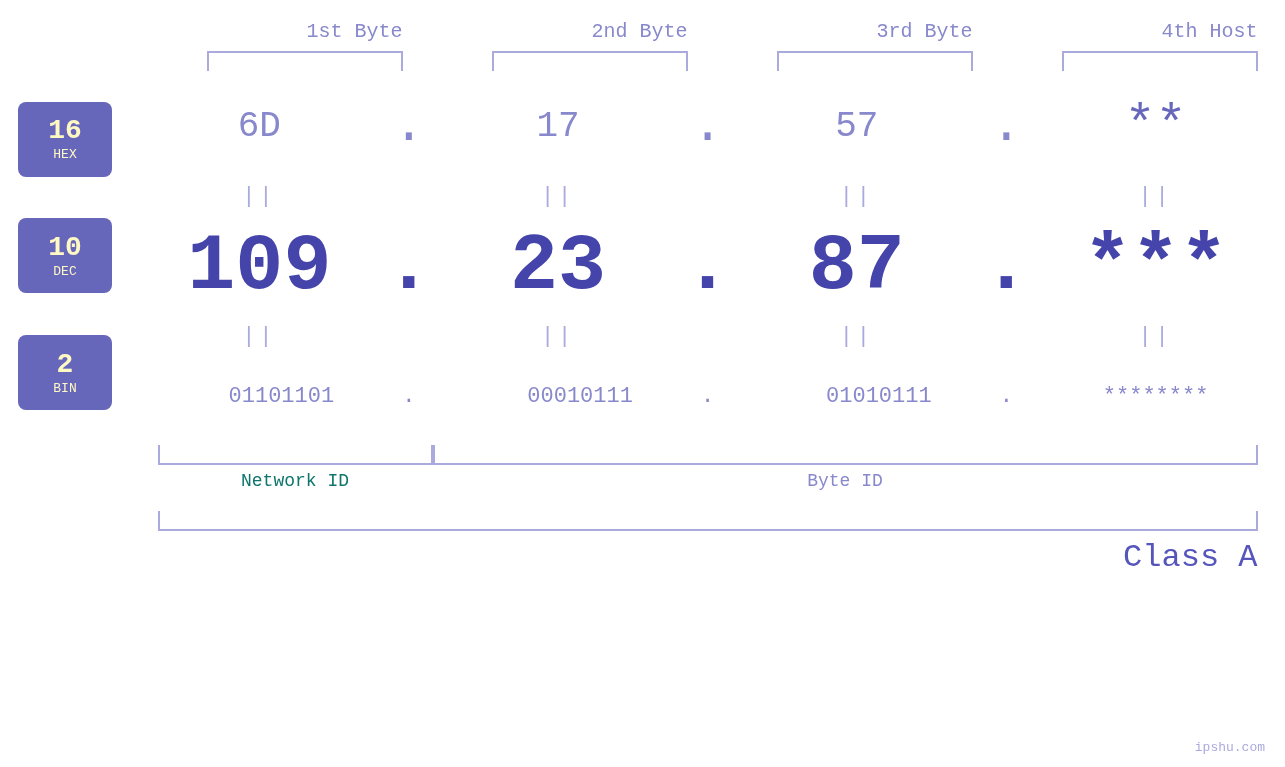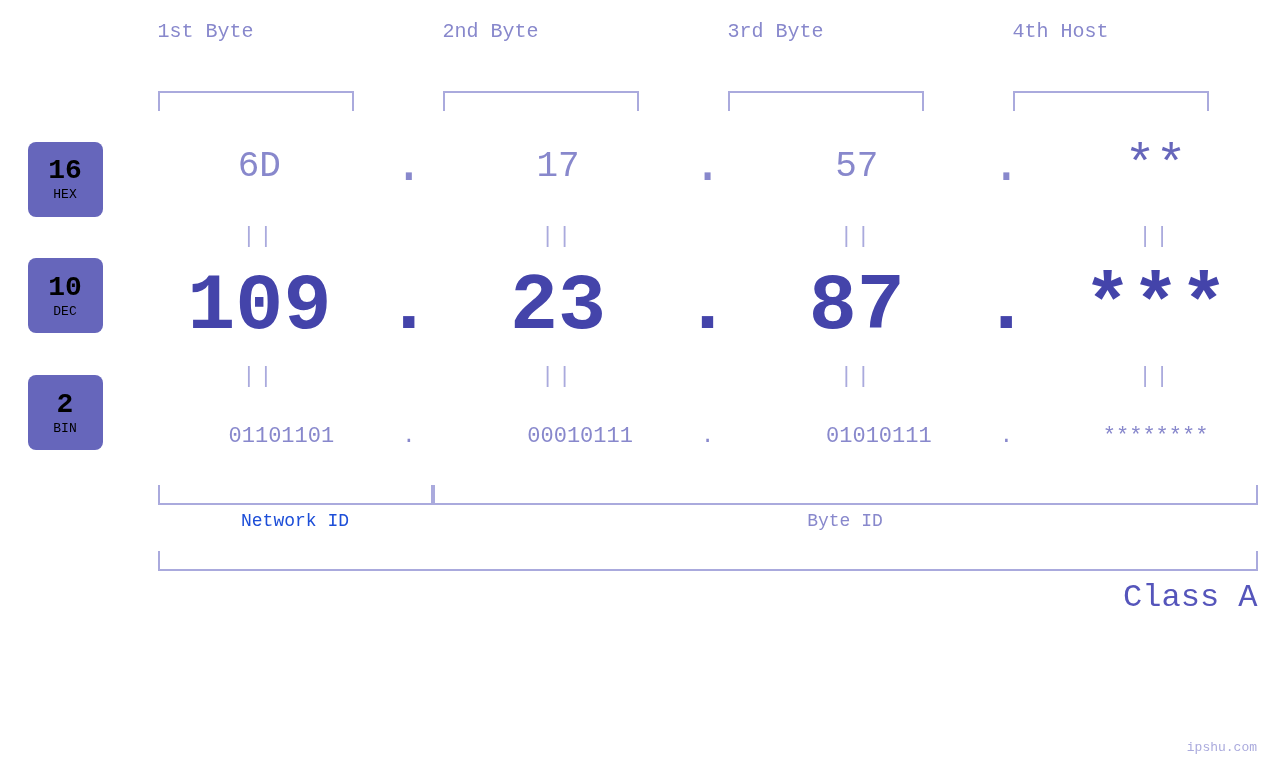--- a/index.html
+++ b/index.html
@@ -29,22 +29,21 @@
       display: flex;
       width: 1100px;
       margin-left: 130px;
       margin-bottom: 0px;
     }
 
     .byte-col {
       flex: 1;
       display: flex;
       flex-direction: column;
-      align-items: flex-start;
-      gap: 40px;
+      align-items: flex-end;
     }
 
     .byte-label {
       color: #8888cc;
       font-size: 20px;
       font-family: 'Courier New', Courier, monospace;
       margin-bottom: 8px;
     }
 
     .bracket-top {
@@ -66,23 +65,23 @@
       width: 130px;
       display: flex;
       flex-direction: column;
       align-items: center;
       justify-content: space-around;
       padding: 10px 0;
     }
 
     .base-badge {
       background: #6666bb;
-      color: #000000;
+      color: #fef9c3;
       border-radius: 8px;
-      width: 75px;
+      width: 94px;
       height: 75px;
       display: flex;
       flex-direction: column;
       align-items: center;
       justify-content: center;
     }
 
     .base-number {
       font-size: 28px;
       font-weight: bold;
@@ -213,21 +212,21 @@
 
     .label-row {
       display: flex;
       width: 100%;
       margin-top: 6px;
     }
 
     .network-id-label {
       width: 25%;
       text-align: center;
-      color: #1d4ed8;
+      color: #0f766e;
       font-size: 18px;
       font-family: 'Courier New', Courier, monospace;
     }
 
     .host-id-label {
       width: 75%;
       text-align: center;
       color: #8888cc;
       font-size: 18px;
       font-family: 'Courier New', Courier, monospace;
@@ -253,21 +252,21 @@
       color: #5555bb;
       font-size: 32px;
       font-family: 'Courier New', Courier, monospace;
       margin-top: 8px;
     }
 
     
     .watermark {
       position: absolute;
       bottom: 12px;
-      right: 28px;
+      right: 20px;
       color: #aaaadd;
       font-size: 13px;
       font-family: 'Courier New', Courier, monospace;
     }
 
     .star-value {
       color: #6666bb;
       font-size: 52px;
       font-family: 'Courier New', Courier, monospace;
     }

